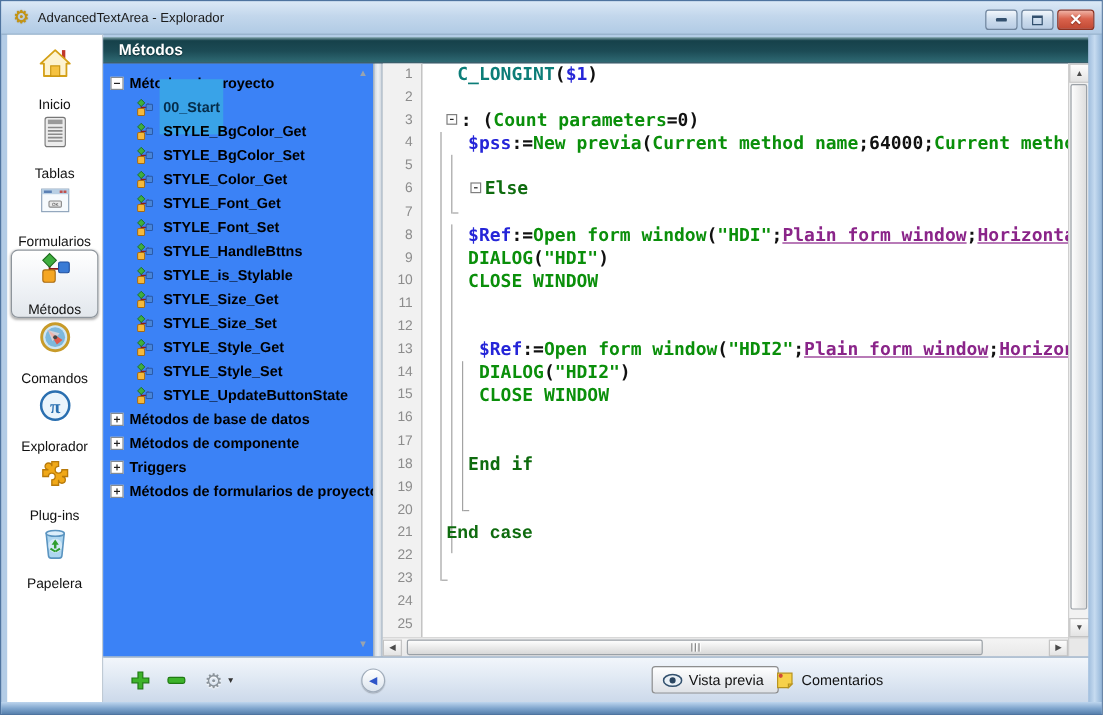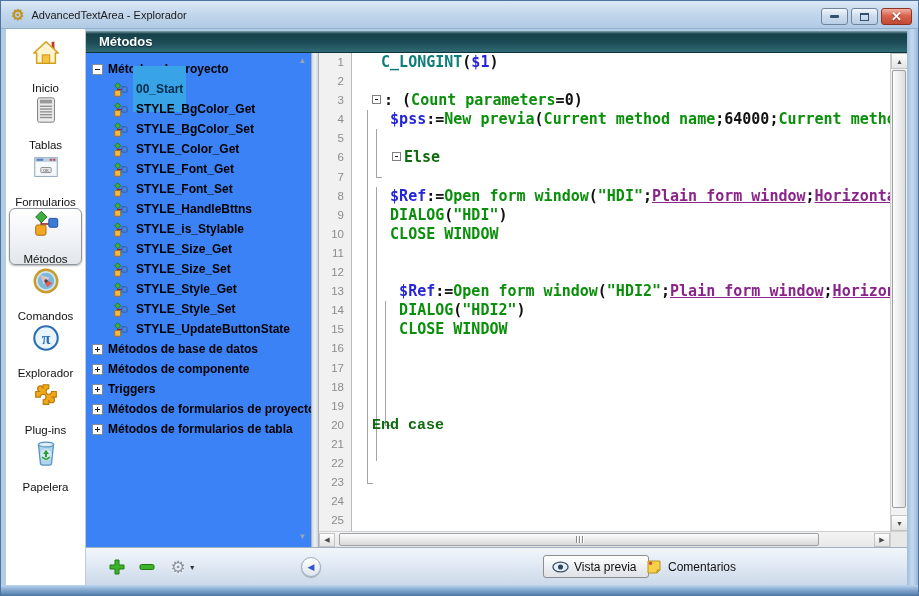--- a/index.html
+++ b/index.html
@@ -393,24 +393,20 @@
         <span class="twisty plus"></span>
         <span>Métodos de componente</span>
       </div>
       <div class="tree-row tree-group">
         <span class="twisty plus"></span>
         <span>Triggers</span>
       </div>
       <div class="tree-row tree-group">
         <span class="twisty plus"></span>
         <span>Métodos de formularios de proyecto</span>
-      </div>
-      <div class="tree-row tree-group">
-        <span class="twisty plus"></span>
-        <span>Métodos de formularios de tabla</span>
       </div>
     </div>
   <div class="tree-vscroll">
     <div class="ar" style="top:0">▲</div>
     <div class="ar" style="bottom:0">▼</div>
   </div>
 
   <div class="splitter"></div>
 
   <div class="editor">
@@ -465,20 +461,21 @@
           <div class="cline" style="padding-left: 37.09px;"><span class="seg v">$Ref</span><span class="seg p">:=</span><span class="seg cmd">Open form window</span><span class="seg p">(</span><span class="seg s">"HDI"</span><span class="seg p">;</span><span class="seg ct">Plain form window</span><span class="seg p">;</span><span class="seg ct">Horizontally centered</span></div>
           <div class="cline" style="padding-left: 37.09px;"><span class="seg cmd">DIALOG</span><span class="seg p">(</span><span class="seg s">"HDI"</span><span class="seg p">)</span></div>
           <div class="cline" style="padding-left: 37.09px;"><span class="seg cmd">CLOSE WINDOW</span></div>
           <div class="cline" style="padding-left: 10px;"></div>
           <div class="cline" style="padding-left: 10px;"></div>
           <div class="cline" style="padding-left: 46.12px;"><span class="seg v">$Ref</span><span class="seg p">:=</span><span class="seg cmd">Open form window</span><span class="seg p">(</span><span class="seg s">"HDI2"</span><span class="seg p">;</span><span class="seg ct">Plain form window</span><span class="seg p">;</span><span class="seg ct">Horizontally centered</span></div>
           <div class="cline" style="padding-left: 46.12px;"><span class="seg cmd">DIALOG</span><span class="seg p">(</span><span class="seg s">"HDI2"</span><span class="seg p">)</span></div>
           <div class="cline" style="padding-left: 46.12px;"><span class="seg cmd">CLOSE WINDOW</span></div>
           <div class="cline" style="padding-left: 10px;"></div>
           <div class="cline" style="padding-left: 10px;"></div>
+          <div class="cline" style="padding-left: 37.09px;"><span class="seg k">End if</span></div>
           <div class="cline" style="padding-left: 10px;"></div>
           <div class="cline" style="padding-left: 10px;"></div>
           <div class="cline" style="padding-left: 19.03px; font-family: Liberation Mono, monospace;"><span class="seg k">End case</span></div>
           <div class="cline" style="padding-left: 10px;"></div>
           <div class="cline" style="padding-left: 10px;"></div>
         </div>
     </div>
     <div class="vscroll">
       <div class="ar up">▲</div>
       <div class="vthumb"></div>

